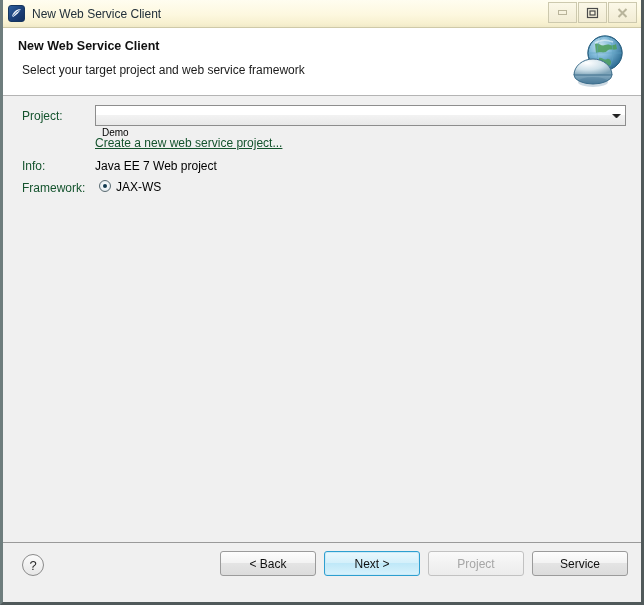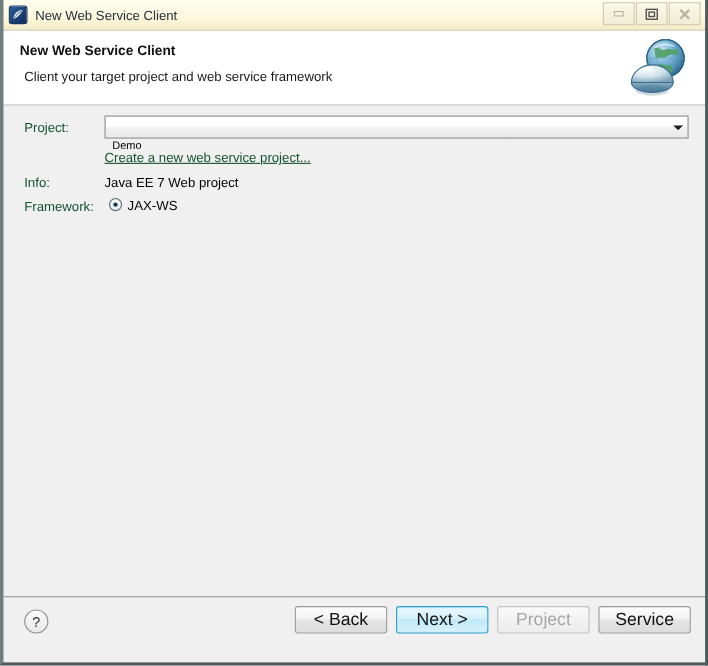--- a/index.html
+++ b/index.html
@@ -224,28 +224,28 @@
     cursor: pointer;
   }
   .btns {
     position: absolute;
     right: 13px;
     top: 8px;
     display: flex;
     gap: 8px;
   }
   .btn {
-    width: 84px;
+    width: 96px;
     height: 25px;
     box-sizing: border-box;
     border: 1px solid #9b9b9b;
     border-radius: 3px;
     background: linear-gradient(to bottom, #fdfdfd 0%, #f3f3f3 46%, #e4e4e4 50%, #dcdcdc 100%);
     font-family: "Liberation Sans", sans-serif;
-    font-size: 16px;
+    font-size: 12px;
     color: #111111;
     display: flex;
     align-items: center;
     justify-content: center;
     cursor: pointer;
   }
   .btn.focused {
     border: 1px solid #2d9fd0;
     box-shadow: inset 0 0 0 1px #cbeaf7;
     background: linear-gradient(to bottom, #eaf8fd 0%, #d4f0fb 46%, #bfe8f8 50%, #d8f2fc 100%);
@@ -286,21 +286,21 @@
       <div class="win-btn">
         <svg width="13" height="12" viewBox="0 0 13 12">
           <path d="M2.5 2 L10.5 10 M10.5 2 L2.5 10" stroke="#b8b49b" stroke-width="2" fill="none"></path>
         </svg>
       </div>
     </div>
   </div>
 
   <div class="wiz-header">
     <div class="wiz-title">New Web Service Client</div>
-    <div class="wiz-desc">Client your target project and web service framework</div>
+    <div class="wiz-desc">Select your target project and web service framework</div>
     <div class="wiz-banner-icon">
       <svg width="66" height="64" viewBox="0 0 66 64">
         <defs>
           <radialGradient id="gl" cx="36%" cy="30%" r="72%">
             <stop offset="0%" stop-color="#cfe6f2"></stop>
             <stop offset="45%" stop-color="#7fb9d9"></stop>
             <stop offset="100%" stop-color="#2f6f96"></stop>
           </radialGradient>
           <radialGradient id="dish" cx="35%" cy="25%" r="80%">
             <stop offset="0%" stop-color="#ffffff"></stop>

